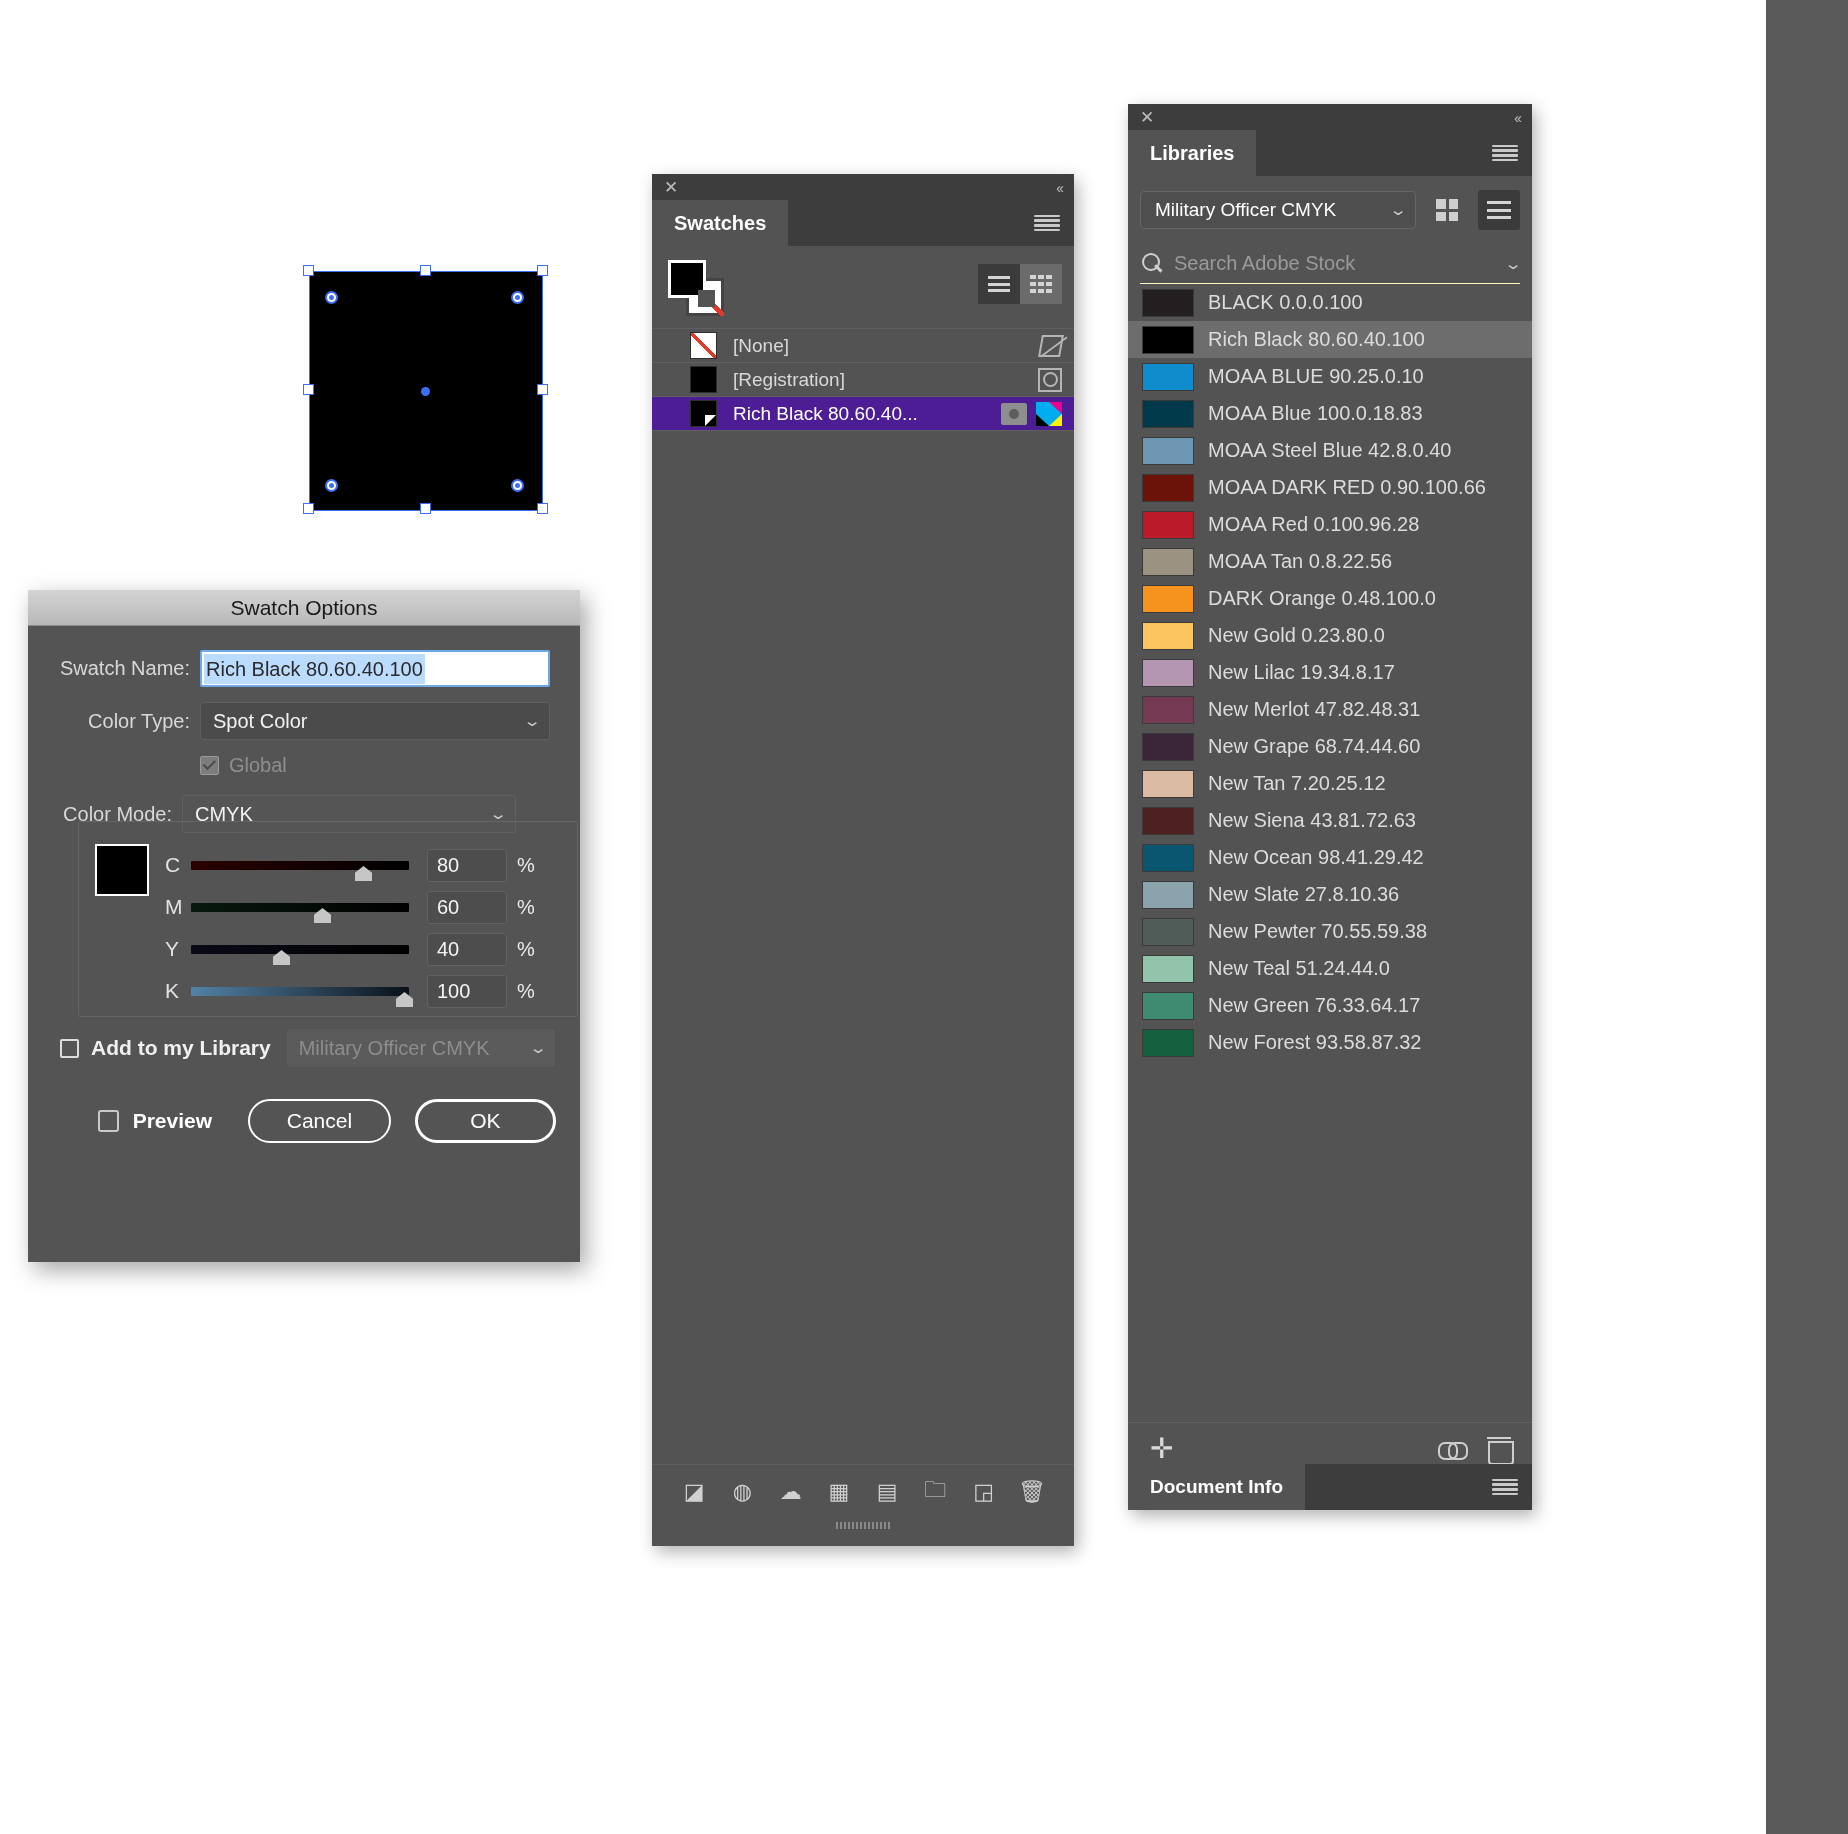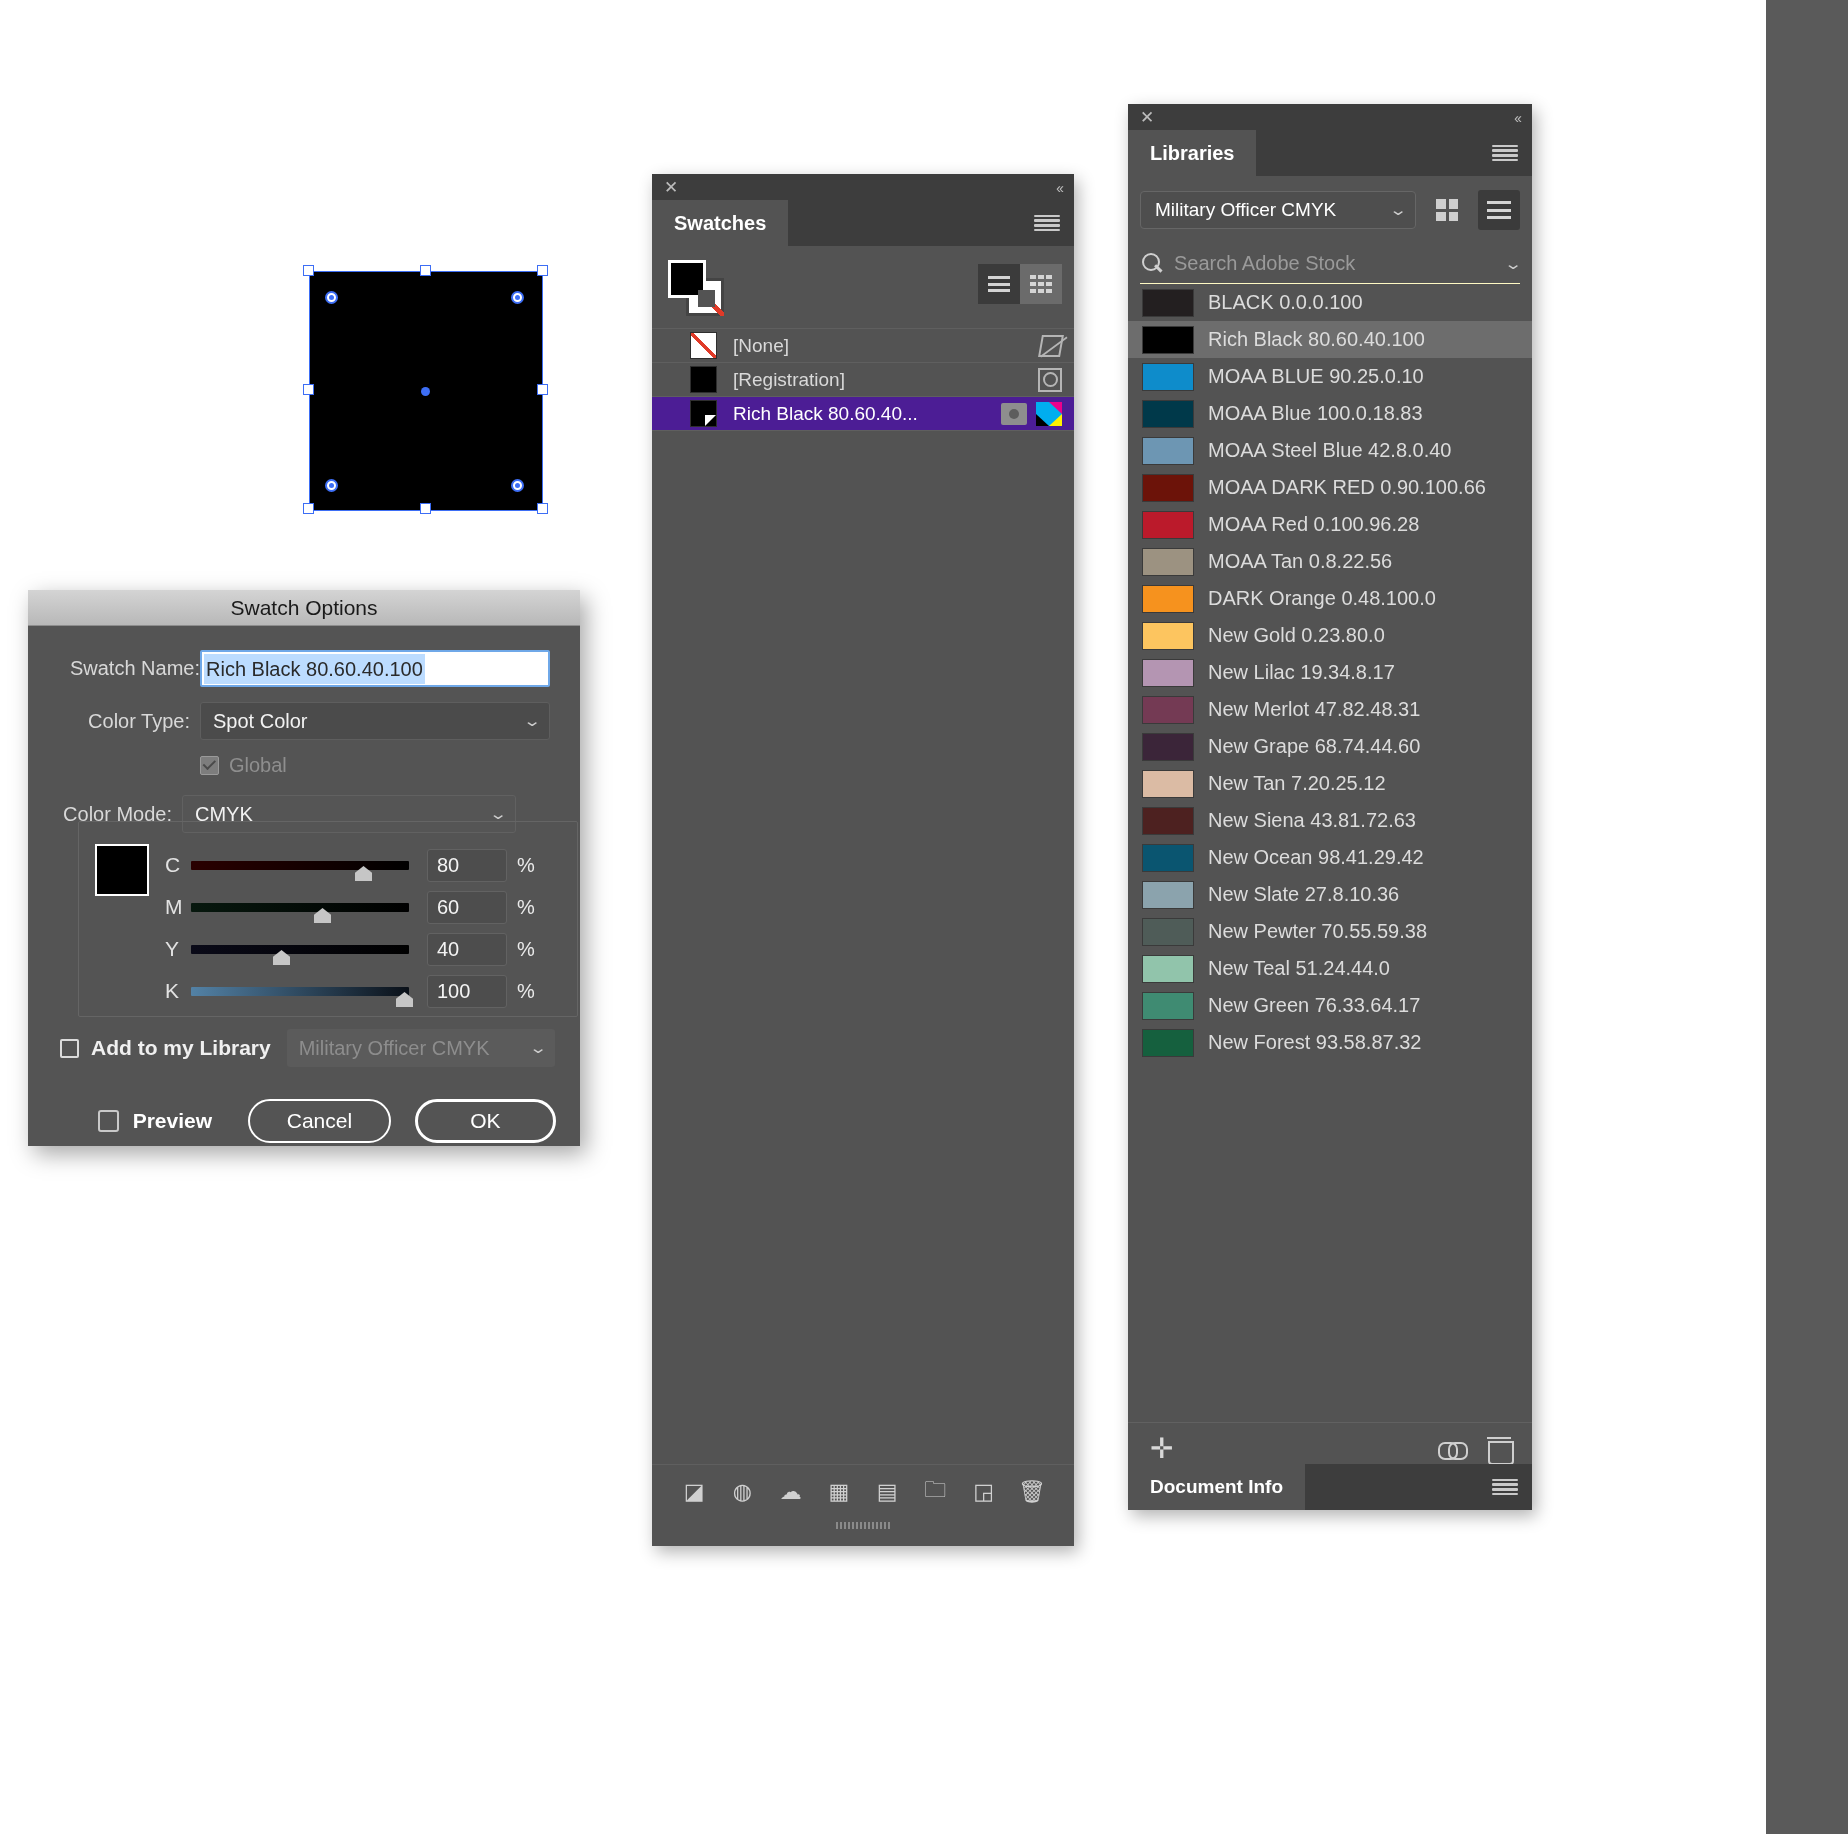--- a/index.html
+++ b/index.html
@@ -41,38 +41,38 @@
     content:""; position:absolute; left:50%; top:50%; width:5px; height:5px;
     margin:-2.5px 0 0 -2.5px; border-radius:50%; background:#3d6ef5;
   }
   .center-dot{
     position:absolute; width:9px; height:9px; border-radius:50%;
     background:#3d6ef5; left:421px; top:387px;
   }
 
   
   .dialog {
-    position: absolute; left: 28px; top: 590px; width: 552px; height: 556px;
+    position: absolute; left: 28px; top: 590px; width: 552px; height: 672px;
     background: #545454;
     box-shadow: 6px 8px 22px rgba(0,0,0,0.35);
   }
   .dlg-titlebar {
     height: 36px;
     background: linear-gradient(to bottom,#d4d4d4 0%, #b8b8b8 100%);
     border-bottom: 1px solid #8d8d8d;
     display:flex; align-items:center; justify-content:center;
   }
   .dlg-title { font-size: 21px; color:#1a1a1a; font-weight:400; }
 
   .dlg-body { position:relative; padding: 0 24px; }
 
   .row { display:flex; align-items:center; }
 
   .lbl { color:#d8d8d8; font-size: 20px; text-align:right; }
-  .lbl-name { width:148px; }
+  .lbl-name { width:148px; padding-right:10px; }
   .lbl-type { width:148px; padding-right:10px; }
   .lbl-mode { width:130px; padding-right:10px; }
 
   .name-input {
     margin-top: 24px;
     width: 350px; height: 37px;
     background:#ffffff; border:2px solid #6fa8e8; border-radius:2px;
     display:flex; align-items:center; padding-left:2px;
   }
   .name-input .sel-text {

